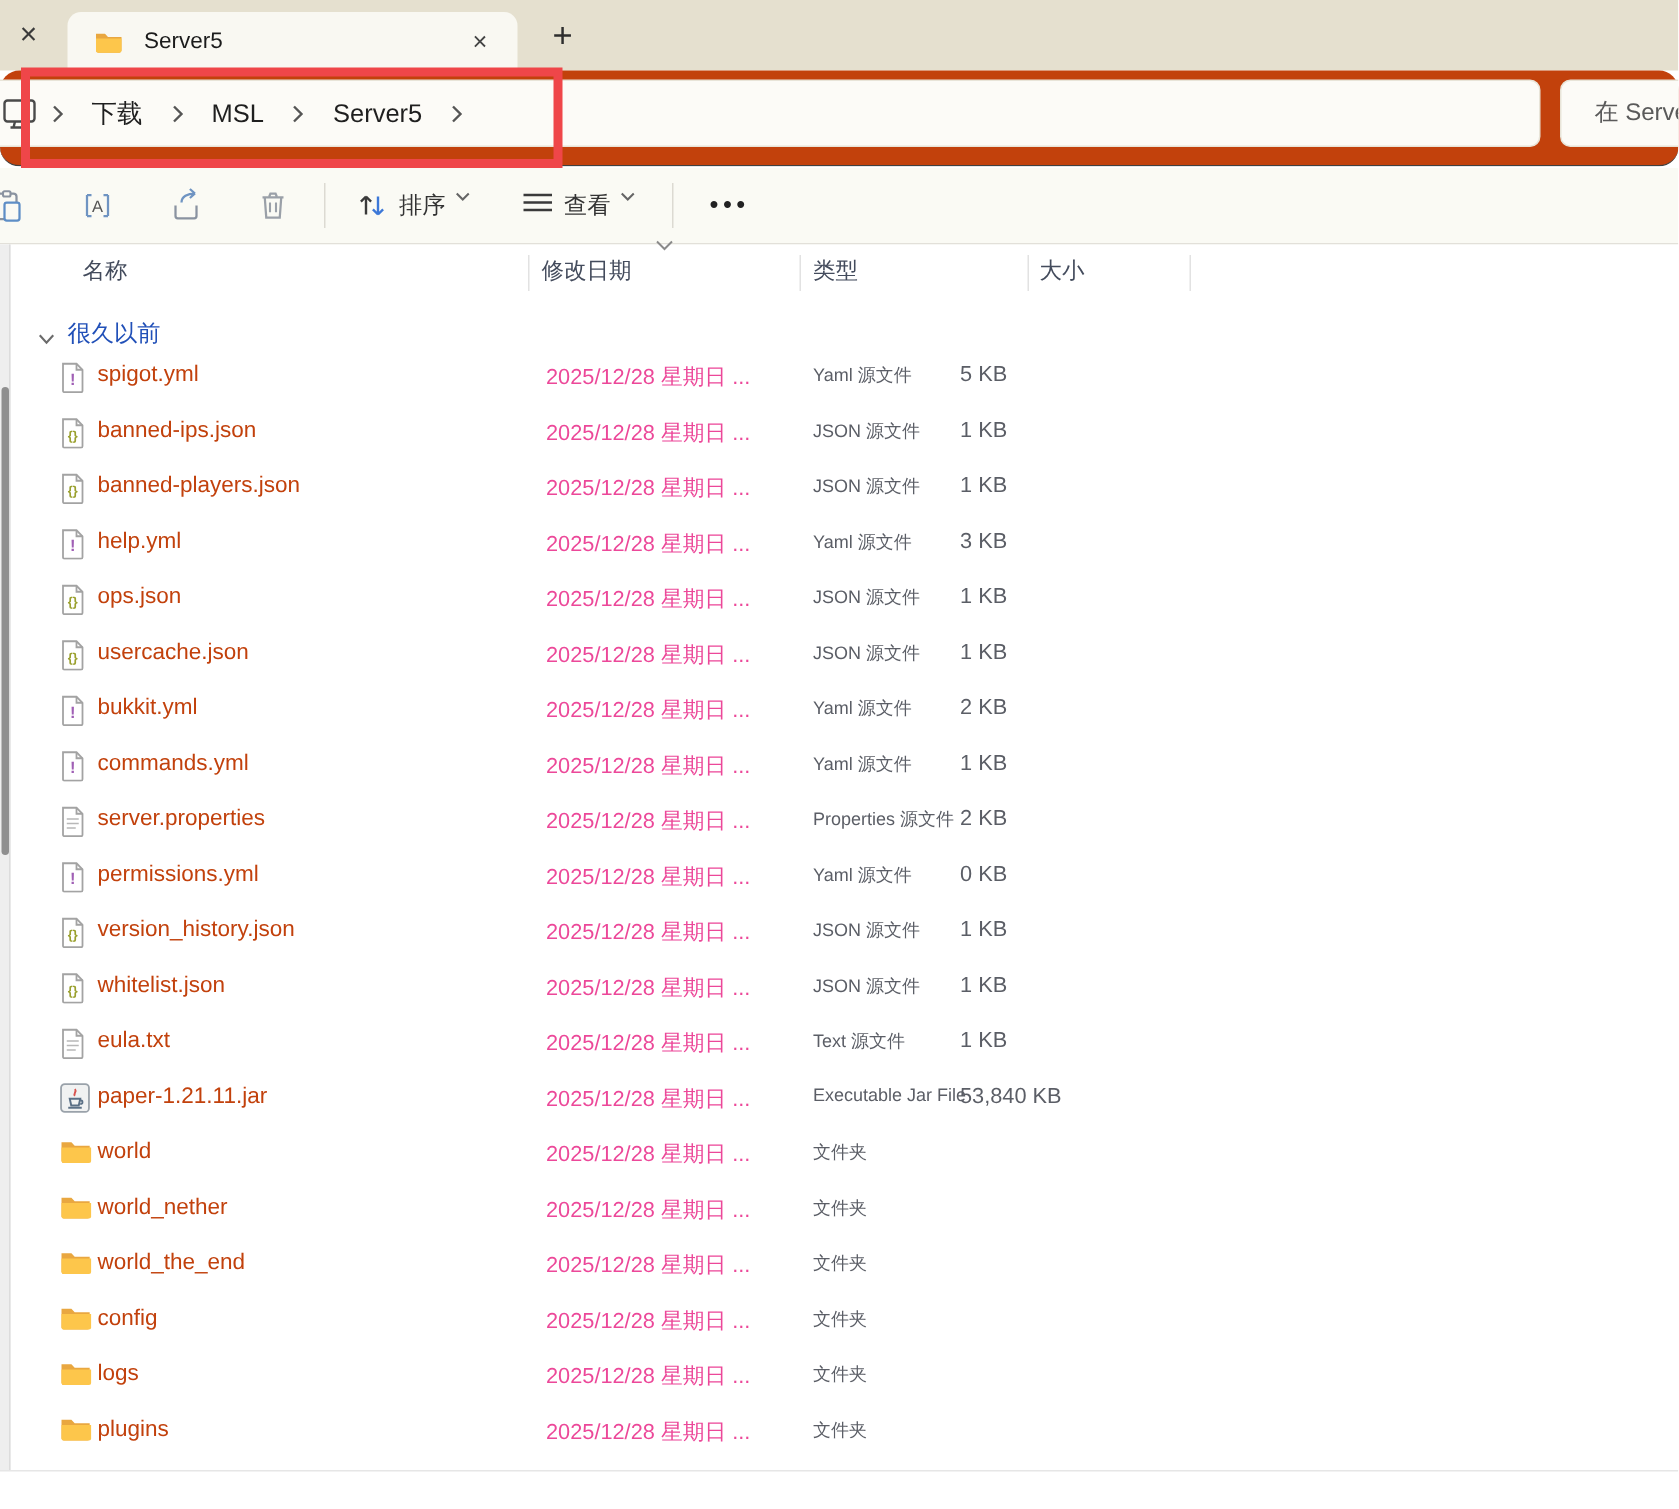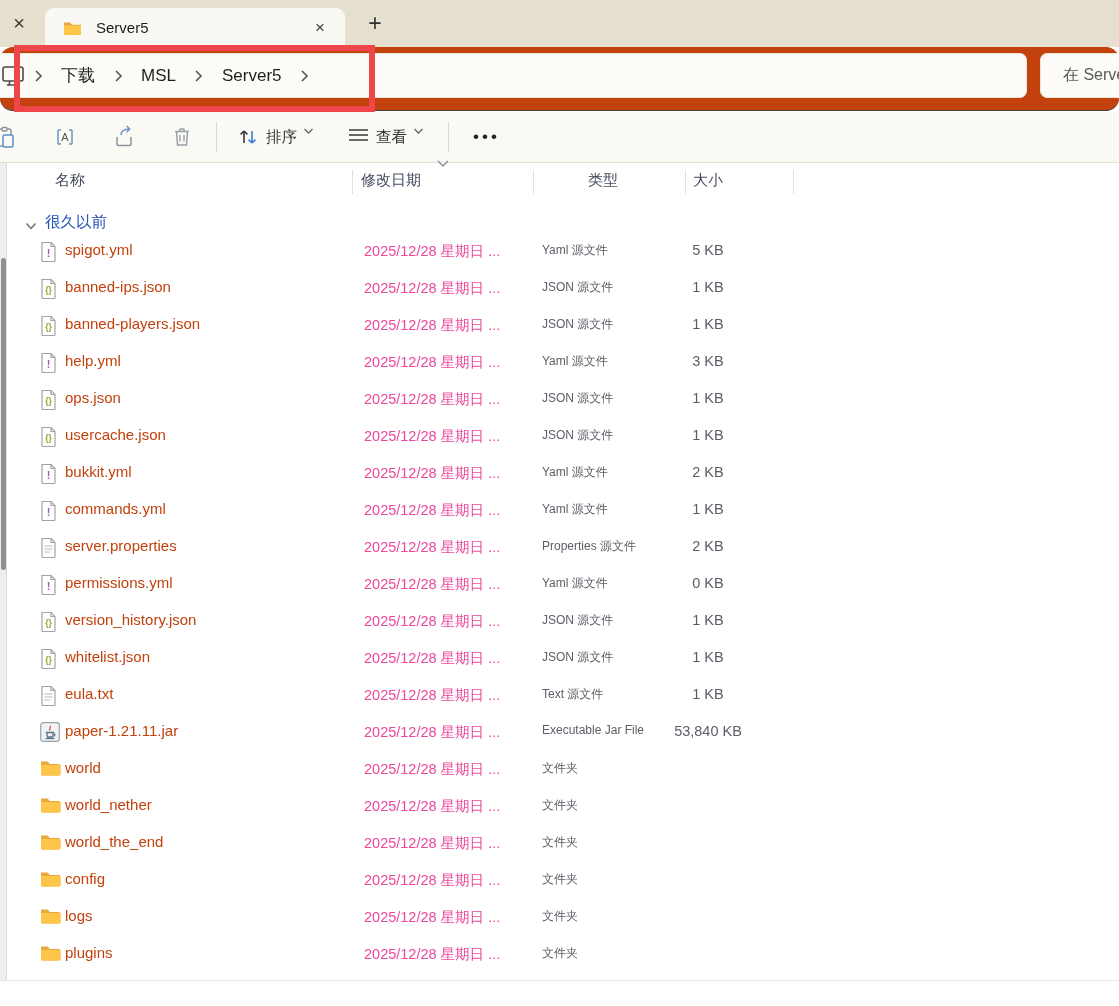--- a/index.html
+++ b/index.html
@@ -49,36 +49,36 @@
   .tb-more{margin-left:18px;letter-spacing:3px;font-size:17px;color:#222;padding:0 6px;}
 
   
   .listarea{position:absolute;left:0;top:163px;width:1119px;height:843px;background:#fff;}
   .leftstrip{position:absolute;left:0;top:0;width:7px;height:817px;background:#eeeeee;
     border-right:1px solid #dcdcdc;}
   .leftthumb{position:absolute;left:1px;top:95px;width:5px;height:312px;background:#8f8f8f;border-radius:3px;}
 
   .colheader{position:absolute;left:0;top:2px;width:1119px;height:34px;}
   .colheader .h{position:absolute;top:6px;font-size:15px;color:#434b5c;white-space:nowrap;}
-  .h-name{left:55px;} .h-date{left:361px;} .h-type{left:542px;margin-left:46px;} .h-size{left:693px;}
+  .h-name{left:55px;} .h-date{left:361px;} .h-type{left:542px;} .h-size{left:693px;}
   .col-sep{position:absolute;top:5px;width:1px;height:24px;background:#e2e2e2;}
   .sort-chev{position:absolute;left:436px;top:-6px;}
 
   .groupheader{position:absolute;left:0;top:42px;height:28px;display:flex;align-items:flex-end;}
   .group-chev{margin-left:24px;width:14px;height:14px;}
   .group-label{margin-left:7px;font-size:15.5px;color:#2150b8;}
 
   .rows{position:absolute;left:0;top:70px;width:1119px;}
   .frow{position:relative;width:1119px;height:37px;}
   .frow .ficon{position:absolute;left:40px;top:8px;width:20px;height:20px;}
   .frow .fname{position:absolute;left:65px;top:8px;font-size:15px;color:#c2410c;white-space:nowrap;}
   .frow .fdate{position:absolute;left:364px;top:9px;font-size:14.5px;color:#ec4899;white-space:nowrap;}
   .frow .ftype{position:absolute;left:542px;top:9px;font-size:12px;color:#5b5e66;white-space:nowrap;}
   .frow .fsize{position:absolute;left:640px;top:9px;width:136px;font-size:14.5px;color:#5b5e66;
-    text-align:center;white-space:nowrap;}
+    text-align:left;white-space:nowrap;}
 
   .bottomline{position:absolute;left:0;top:817px;width:1119px;height:1px;background:#e6e6e6;}
 </style>
 </head>
 <body>
 
 <div id="screen">
 
   <div class="tabbar">
     <div class="win-close">×</div>

